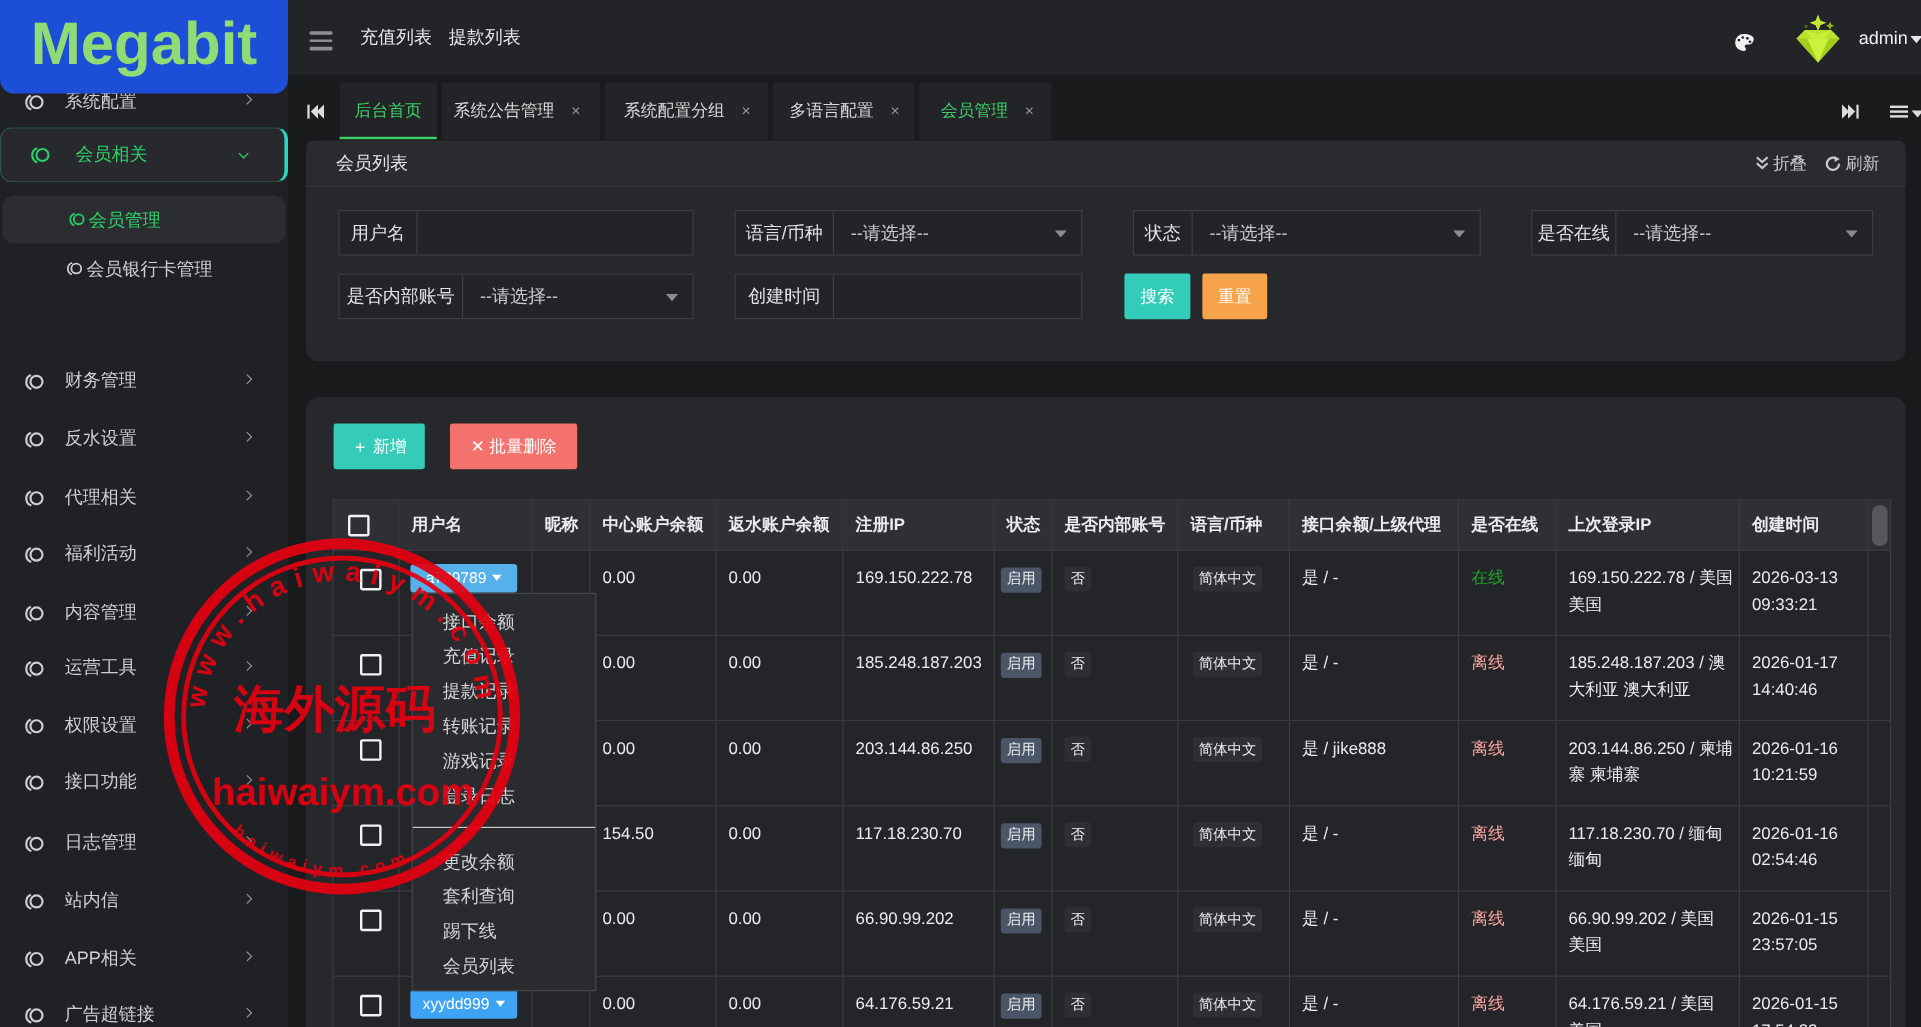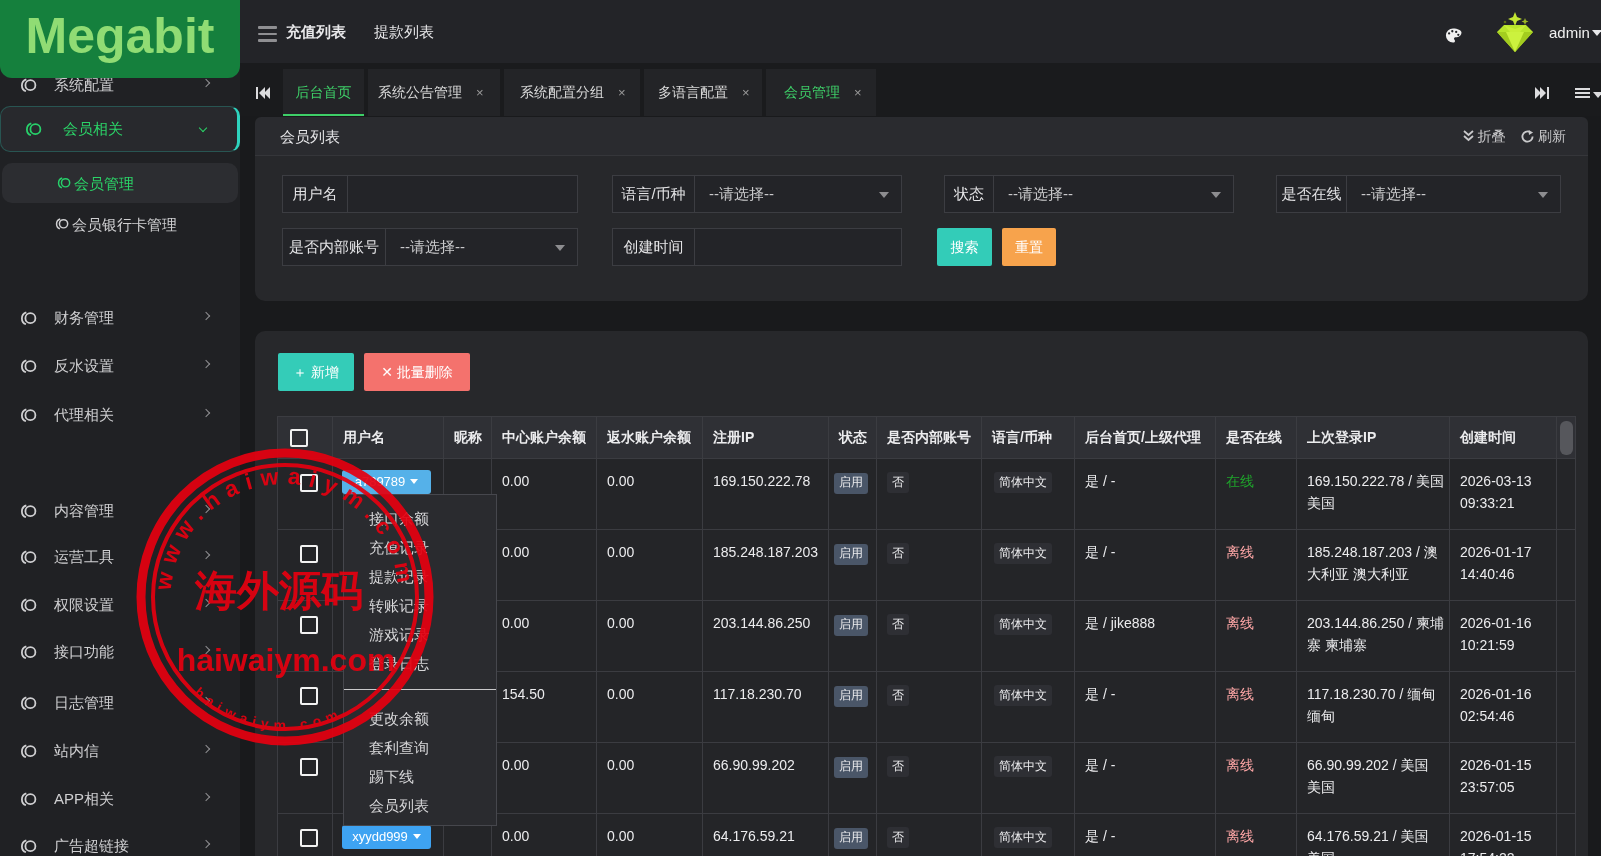--- a/index.html
+++ b/index.html
@@ -11,21 +11,21 @@
 #navbar .ham i{display:block;height:2.5px;background:#8f8f92;margin-bottom:4px;border-radius:1px;}
 .navitem{position:absolute;top:0;height:63px;line-height:63px;color:#e8e8ea;font-size:15px;}
 
 #tabbar{left:240px;top:63px;width:1361px;height:53px;background:#1a1b1d;}
 .tab{position:absolute;top:6px;height:47px;line-height:47px;background:#232427;color:#dadada;font-size:14px;text-align:left;}
 .tab .x{color:#9a9a9a;font-size:13px;margin-left:14px;}
 .tab.home{color:#3ecf68;border-bottom:2px solid #3ecf68;}
 .tab.cur{color:#3ecf68;}
 
 #sidebar{left:0;top:0;width:240px;height:856px;background:#202124;}
-#logo{left:0;top:0;width:240px;height:78px;background:#15803d;border-radius:0 0 12px 12px;z-index:5;text-align:center;}
+#logo{left:0;top:0;width:240px;height:78px;background:#1d4ed8;border-radius:0 0 12px 12px;z-index:5;text-align:center;}
 #logo span{font-size:50px;font-weight:bold;color:#90dc74;letter-spacing:0px;line-height:73px;display:inline-block;}
 .mitem{position:absolute;left:0;width:240px;height:48px;color:#cfcfd1;font-size:15px;}
 .mitem .txt{position:absolute;left:54px;top:0;line-height:48px;}
 .mitem .chev{position:absolute;right:31px;top:19px;width:6px;height:6px;border-right:1.6px solid #8f8f92;border-top:1.6px solid #8f8f92;transform:rotate(45deg);}
 .ring{position:absolute;left:20px;top:16px;width:17px;height:17px;}
 .sub .ring{left:55px;width:14px;height:14px;}
 .mitem.active{color:#2bd468;}
 .sub{height:41px;}
 .sub .txt{left:72px;line-height:41px;}
 .sub .ring{top:13px;}
@@ -114,20 +114,28 @@
       <span class="chev"></span>
     </div>
   <div class="mitem" style="top:391px;">
       <svg class="ring" viewBox="0 0 17 17">
         <circle cx="10.4" cy="8.2" r="5" fill="none" stroke="#cfcfd1" stroke-width="1.8"></circle>
         <circle cx="8.2" cy="8.4" r="6.3" fill="none" stroke="#cfcfd1" stroke-width="1.8" stroke-dasharray="15 25" stroke-dashoffset="-12"></circle>
       </svg>
       <span class="txt">代理相关</span>
       <span class="chev"></span>
     </div>
+  <div class="mitem" style="top:438px;">
+      <svg class="ring" viewBox="0 0 17 17">
+        <circle cx="10.4" cy="8.2" r="5" fill="none" stroke="#cfcfd1" stroke-width="1.8"></circle>
+        <circle cx="8.2" cy="8.4" r="6.3" fill="none" stroke="#cfcfd1" stroke-width="1.8" stroke-dasharray="15 25" stroke-dashoffset="-12"></circle>
+      </svg>
+      <span class="txt">福利活动</span>
+      <span class="chev"></span>
+    </div>
   <div class="mitem" style="top:487px;">
       <svg class="ring" viewBox="0 0 17 17">
         <circle cx="10.4" cy="8.2" r="5" fill="none" stroke="#cfcfd1" stroke-width="1.8"></circle>
         <circle cx="8.2" cy="8.4" r="6.3" fill="none" stroke="#cfcfd1" stroke-width="1.8" stroke-dasharray="15 25" stroke-dashoffset="-12"></circle>
       </svg>
       <span class="txt">内容管理</span>
       <span class="chev"></span>
     </div>
   <div class="mitem" style="top:533px;">
       <svg class="ring" viewBox="0 0 17 17">
@@ -187,21 +195,21 @@
     </div>
 </div>
 <div id="logo" class="abs"><span>Megabit</span></div>
 
 <div id="navbar" class="abs">
   <div class="ham abs">
       <i></i>
       <i></i>
       <i style="margin:0;"></i>
     </div>
-  <span class="navitem" style="left:46px;font-weight:bold;">充值列表</span>
+  <span class="navitem" style="left:60px;">充值列表</span>
   <span class="navitem" style="left:134px;">提款列表</span>
 </div>
 
 <div id="tabbar" class="abs">
   <svg class="abs" style="left:16px;top:24px;" width="14" height="12" viewBox="0 0 14 12">
       <rect x="0" y="0" width="2" height="12" fill="#dcdcde"></rect>
       <path d="M9 0 L3 6 L9 12 Z" fill="#dcdcde"></path>
       <path d="M14 0 L8 6 L14 12 Z" fill="#dcdcde"></path>
     </svg>
   <div class="tab home" style="left:43px;width:81px;text-align:center;">后台首页</div>
@@ -256,21 +264,21 @@
   </div>
 <div class="fg" style="left:612px;top:228px;width:290px;">
     <div class="lb" style="width:82px;">创建时间</div>
     <div class="iv"></div>
   </div>
 <div class="btn" style="left:937px;top:228px;width:55px;height:38px;line-height:38px;background:#33ccb8;">搜索</div>
 <div class="btn" style="left:1002px;top:228px;width:54px;height:38px;line-height:38px;background:#f7a34c;">重置</div>
 
 <div id="card2" class="card">
   <div class="btn" style="left:23px;top:22px;width:76px;height:38px;line-height:38px;background:#34ccb8;">＋ 新增</div>
-  <div class="btn" style="left:109px;top:22px;width:106px;height:38px;line-height:38px;background:#f4726d;">✕ 批量删除</div>
+  <div class="btn" style="left:120px;top:22px;width:106px;height:38px;line-height:38px;background:#f4726d;">✕ 批量删除</div>
   <table id="tbl">
     <colgroup>
         <col style="width:55px">
         <col style="width:111px">
         <col style="width:48px">
         <col style="width:105px">
         <col style="width:106px">
         <col style="width:126px">
         <col style="width:48px">
         <col style="width:105px">
@@ -287,21 +295,21 @@
             <div class="ckb"></div>
           </th>
           <th>用户名</th>
           <th>昵称</th>
           <th>中心账户余额</th>
           <th>返水账户余额</th>
           <th>注册IP</th>
           <th>状态</th>
           <th>是否内部账号</th>
           <th>语言/币种</th>
-          <th>后台首页/上级代理</th>
+          <th>接口余额/上级代理</th>
           <th>是否在线</th>
           <th>上次登录IP</th>
           <th>创建时间</th>
           <th style="padding:0;background:#2f3035;">
             <div style="width:13px;height:34px;background:#56575c;border-radius:6px;margin:0 auto;"></div>
           </th>
         </tr>
     <tr>
           <td style="padding-top:13px;">
             <div class="ckb"></div>

